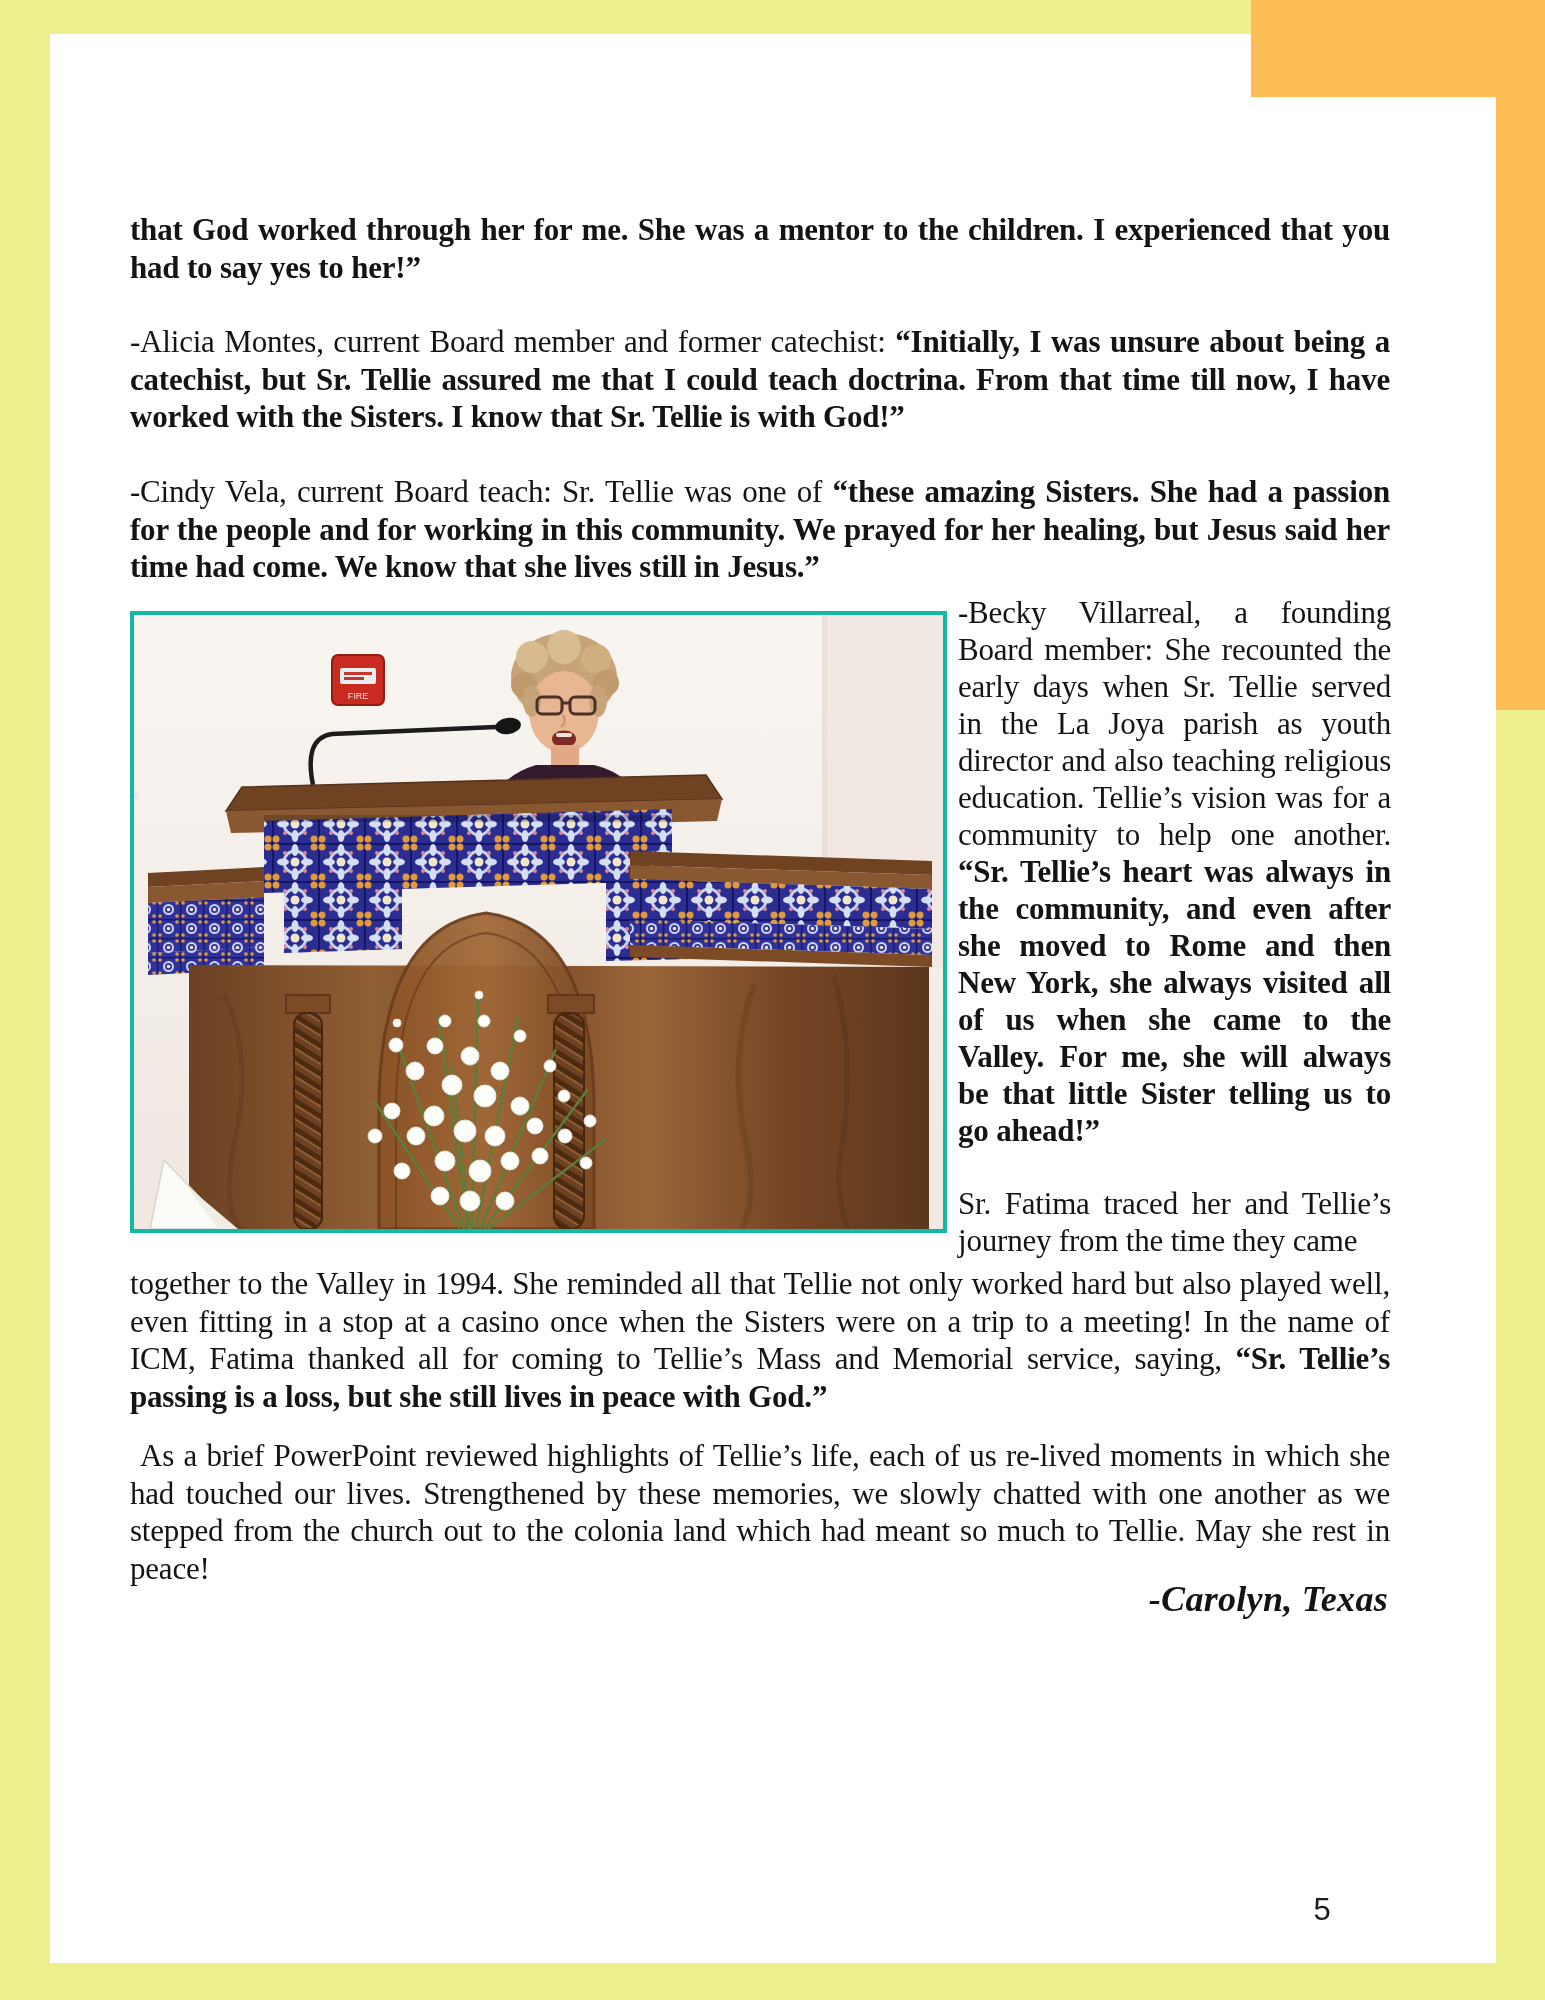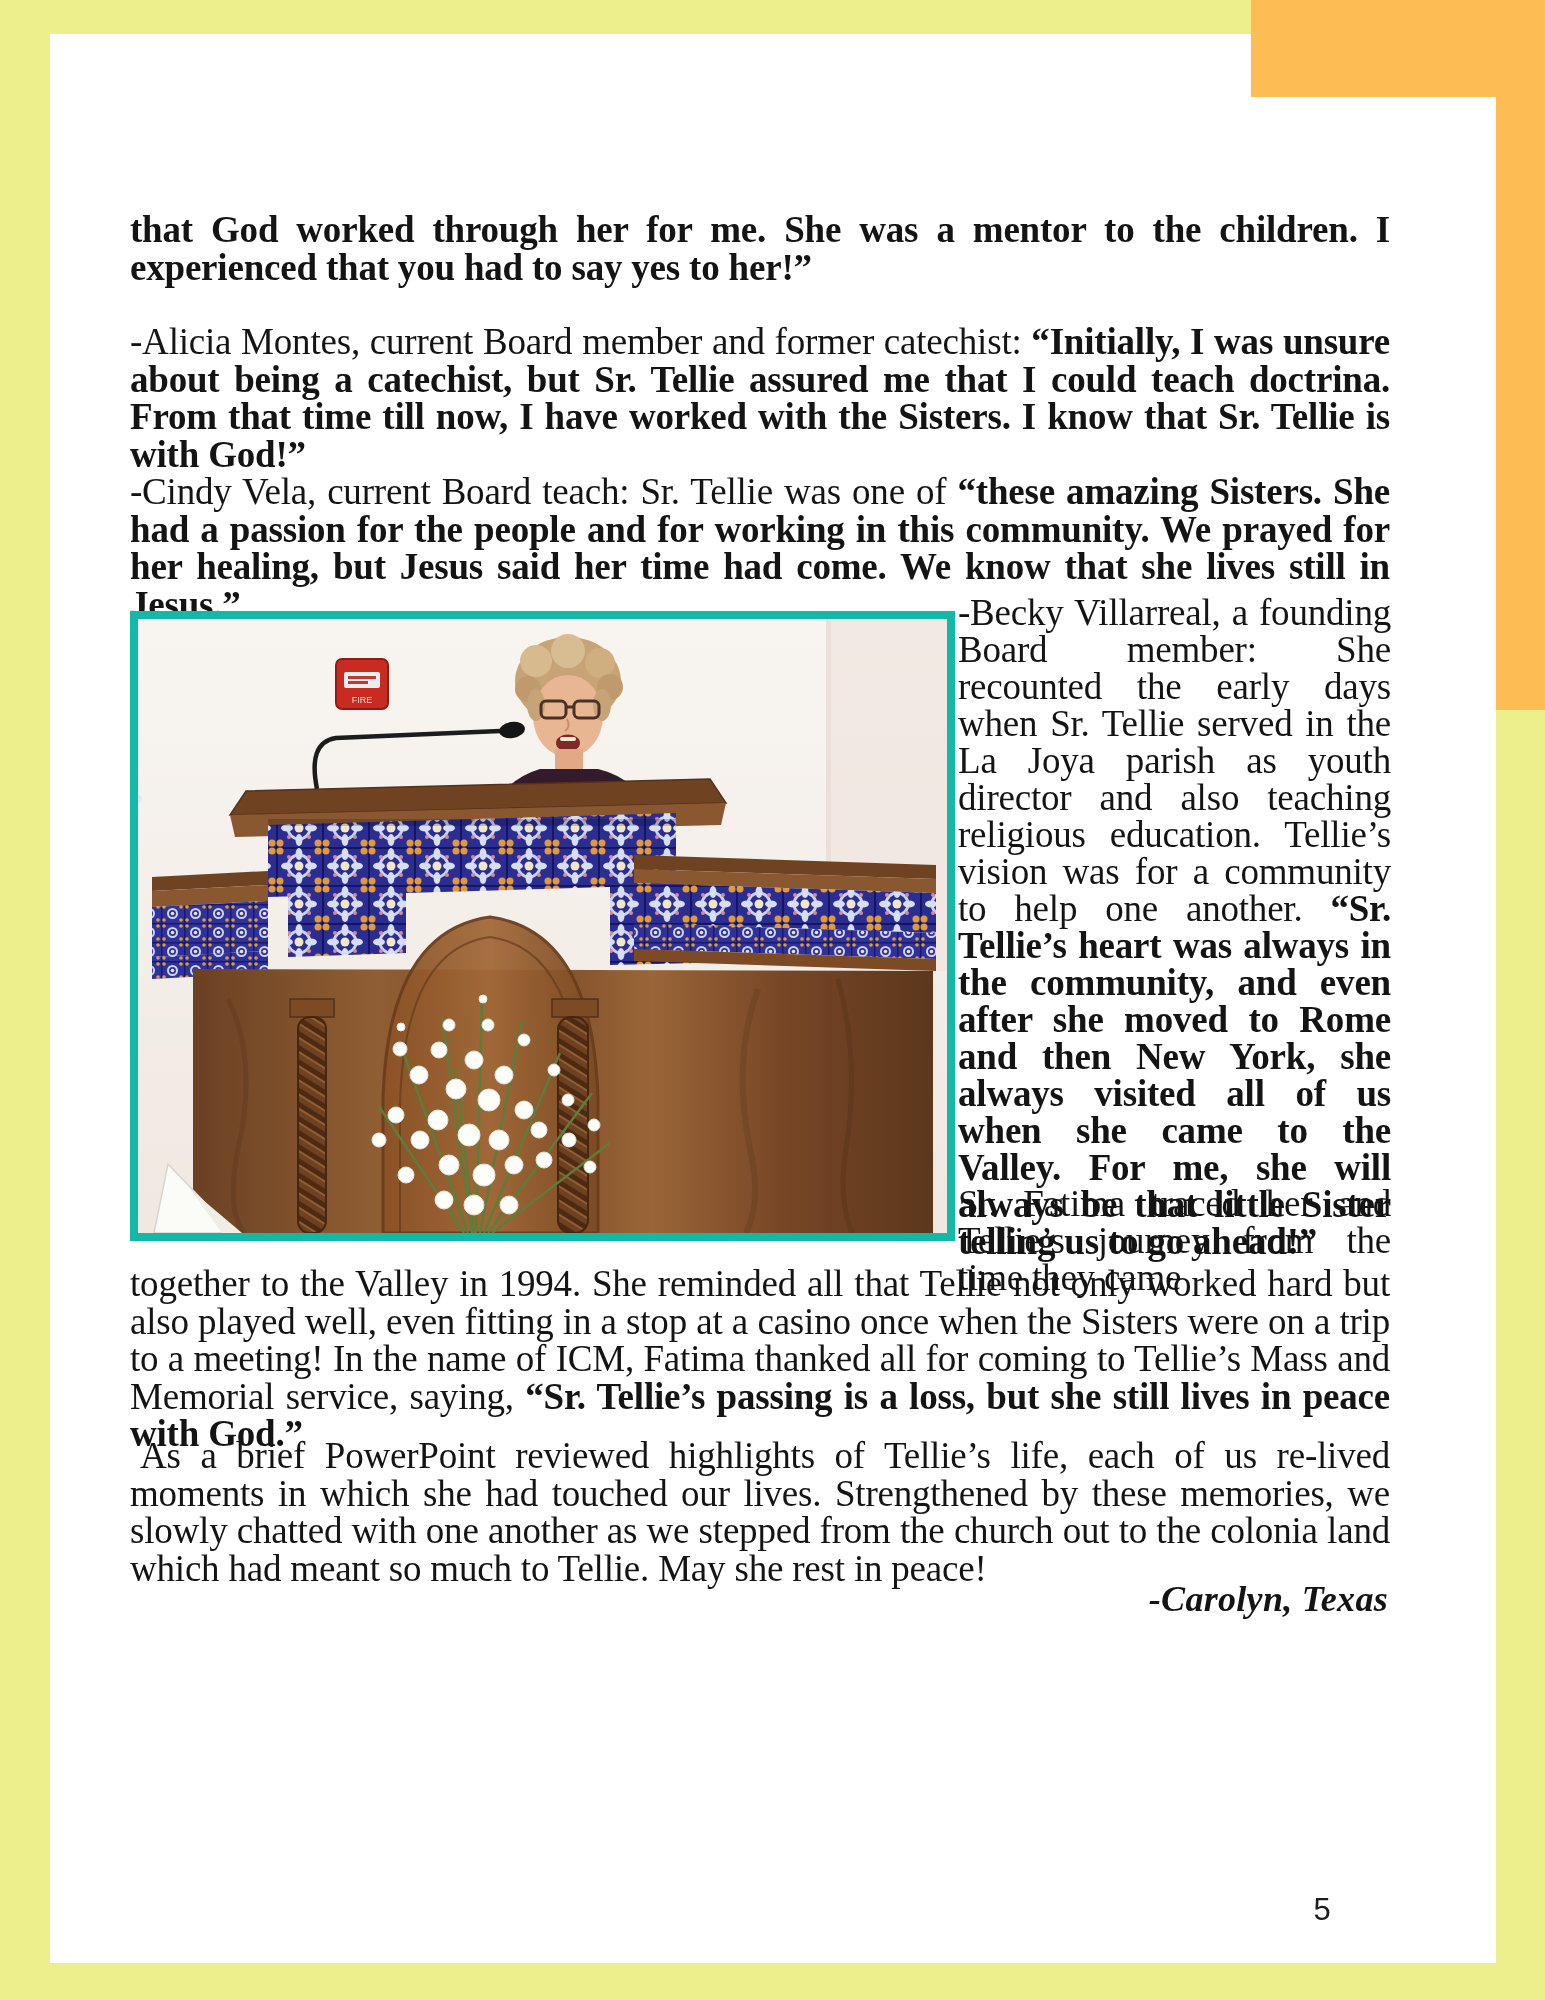--- a/index.html
+++ b/index.html
@@ -7,37 +7,37 @@
         font-family:"Liberation Serif",serif;color:#141414;}
   
   .bar-left{position:absolute;left:0;top:0;width:50px;height:2000px;}
   .bar-top{position:absolute;left:0;top:0;width:1251px;height:34px;}
   .bar-bottom{position:absolute;left:0;top:1963px;width:1545px;height:37px;}
   .corner-orange{position:absolute;left:1251px;top:0;width:294px;height:97px;}
   .col-orange{position:absolute;left:1496px;top:97px;width:49px;height:613px;}
   .col-yellow{position:absolute;left:1496px;top:710px;width:49px;height:1253px;}
   
   .para{position:absolute;left:130px;width:1260px;text-align:justify;
-        font-size:37px;line-height:37.5px;letter-spacing:-0.2px;}
+        font-size:31px;line-height:37.5px;letter-spacing:-0.2px;}
   .b{font-weight:bold;}
   #p1{top:211px;}
   #p2{top:323px;}
   #p3{top:473px;}
   .colpara{left:958px;width:433px;line-height:37px;}
   #becky{top:594px;}
   #fatima-col{top:1185px;}
   #fatima-full{top:1265px;}
   #closing{top:1437px;text-indent:10px;}
   .signature{position:absolute;left:130px;top:1578px;width:1258px;text-align:right;
              font-size:36px;font-weight:bold;font-style:italic;letter-spacing:0.3px;}
   .page-number{position:absolute;left:1298px;top:1892px;width:48px;text-align:center;
                font-family:"Liberation Sans",sans-serif;font-size:31px;color:#1c1c1c;}
   
   .photo{position:absolute;left:130px;top:611px;width:809px;height:614px;
-         border:8px solid #14b8a6;background:#f6f2ee;margin:0;padding:0;}
+         border:4px solid #14b8a6;background:#f6f2ee;margin:0;padding:0;}
   .photo svg{display:block;width:809px;height:614px;}
 </style>
 </head>
 <body>
 
 <div class="page">
 
   <div class="bar-left" style="background: rgb(237, 239, 141);"></div>
   <div class="bar-top" style="background: rgb(237, 239, 141);"></div>
   <div class="corner-orange" style="background: rgb(252, 189, 85);"></div>

